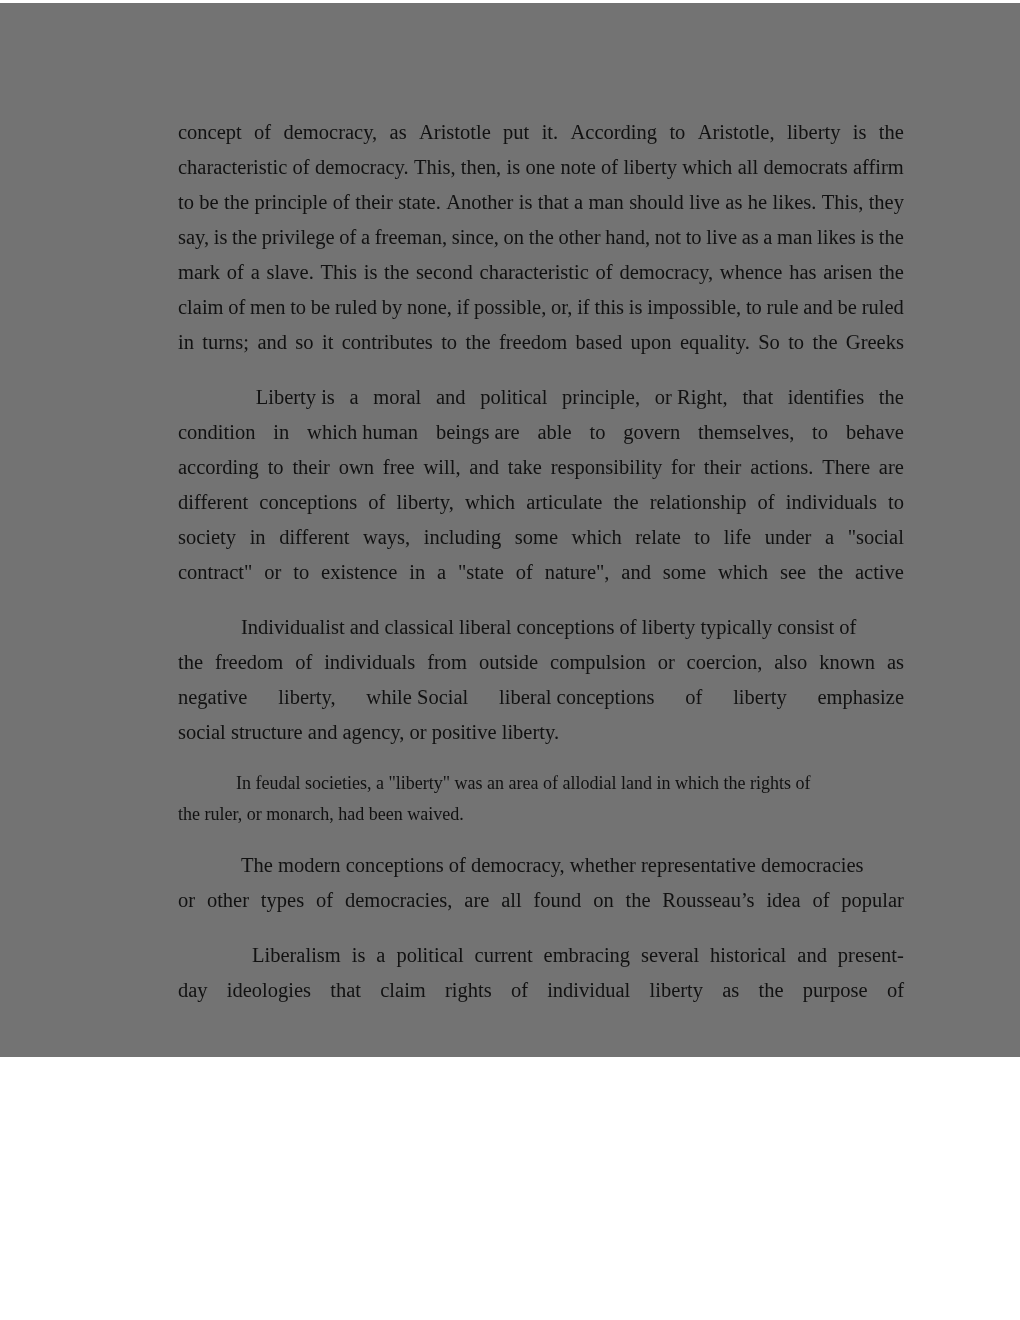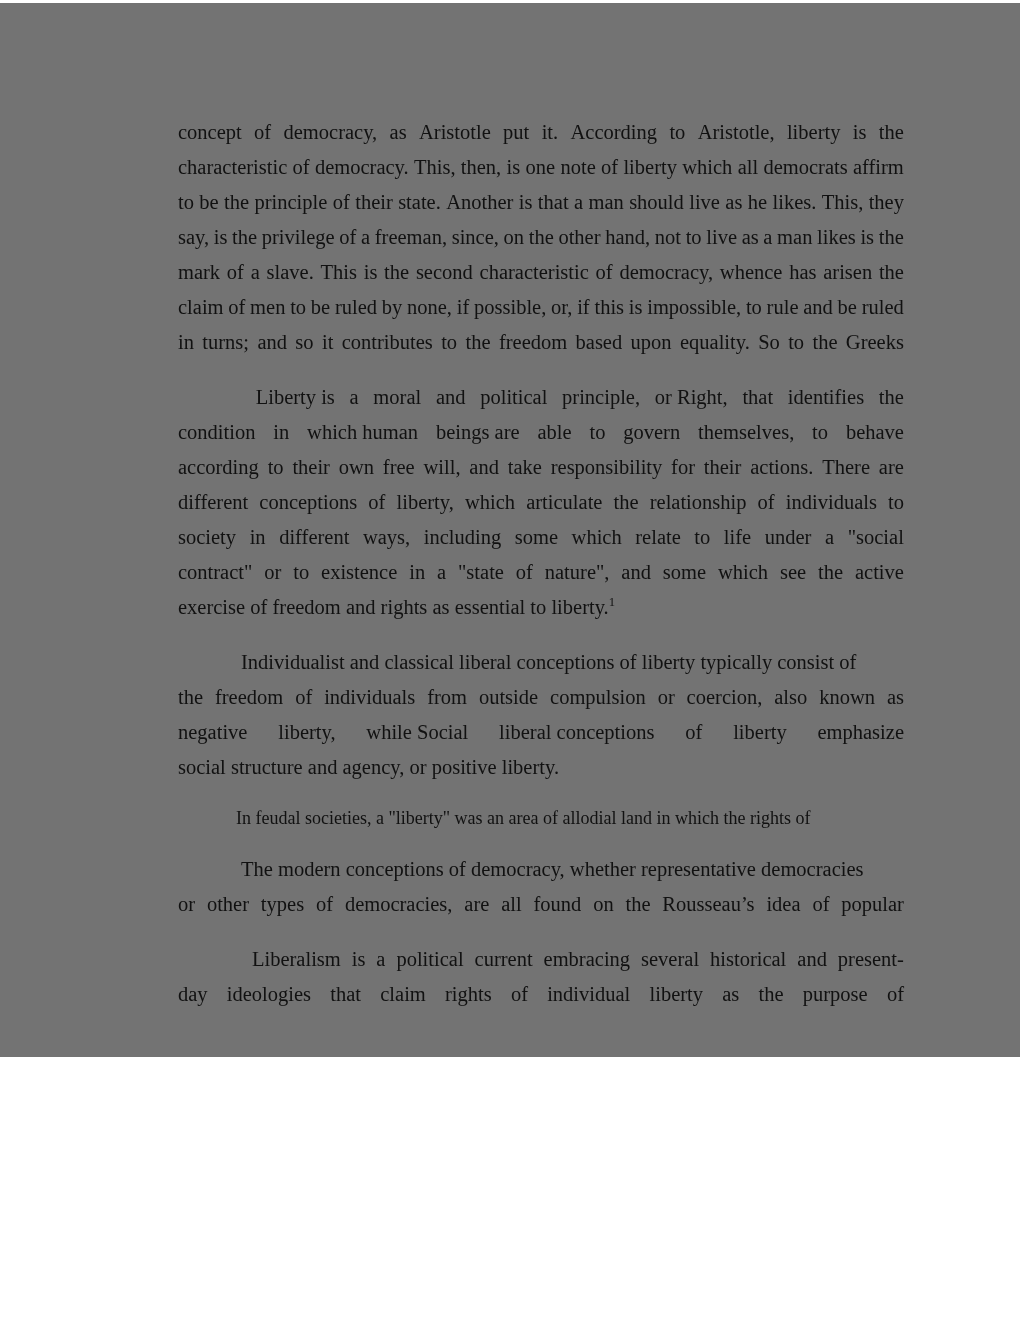--- a/index.html
+++ b/index.html
@@ -318,21 +318,20 @@
           <span class="w">"state</span>
           <span class="w">of</span>
           <span class="w">nature",</span>
           <span class="w">and</span>
           <span class="w">some</span>
           <span class="w">which</span>
           <span class="w">see</span>
           <span class="w">the</span>
           <span class="w">active</span>
         </div>
-        <div class="line last"><span>exercise of freedom and rights as essential to liberty.</span><sup class="fn">1</sup></div>
       </div>
       <div class="gap"></div>
       <div class="para">
         <div class="line last"><span class="indent"></span><span>Individualist and classical liberal conceptions of liberty typically consist of</span></div>
         <div class="line just">
           <span class="w">the</span>
           <span class="w">freedom</span>
           <span class="w">of</span>
           <span class="w">individuals</span>
           <span class="w">from</span>
@@ -351,20 +350,21 @@
           <span class="w">liberal conceptions</span>
           <span class="w">of</span>
           <span class="w">liberty</span>
           <span class="w">emphasize</span>
         </div>
         <div class="line last"><span>social structure and agency, or positive liberty.</span></div>
       </div>
       <div class="gap small-gap"></div>
       <div class="para small">
         <div class="line last"><span class="indent"></span><span>In feudal societies, a "liberty" was an area of allodial land in which the rights of</span></div>
+        <div class="line last"><span>the ruler, or monarch, had been waived.</span></div>
       </div>
       <div class="gap small-gap"></div>
       <div class="para">
         <div class="line last"><span class="indent"></span><span>The modern conceptions of democracy, whether representative democracies</span></div>
         <div class="line just">
           <span class="w">or</span>
           <span class="w">other</span>
           <span class="w">types</span>
           <span class="w">of</span>
           <span class="w">democracies,</span>

